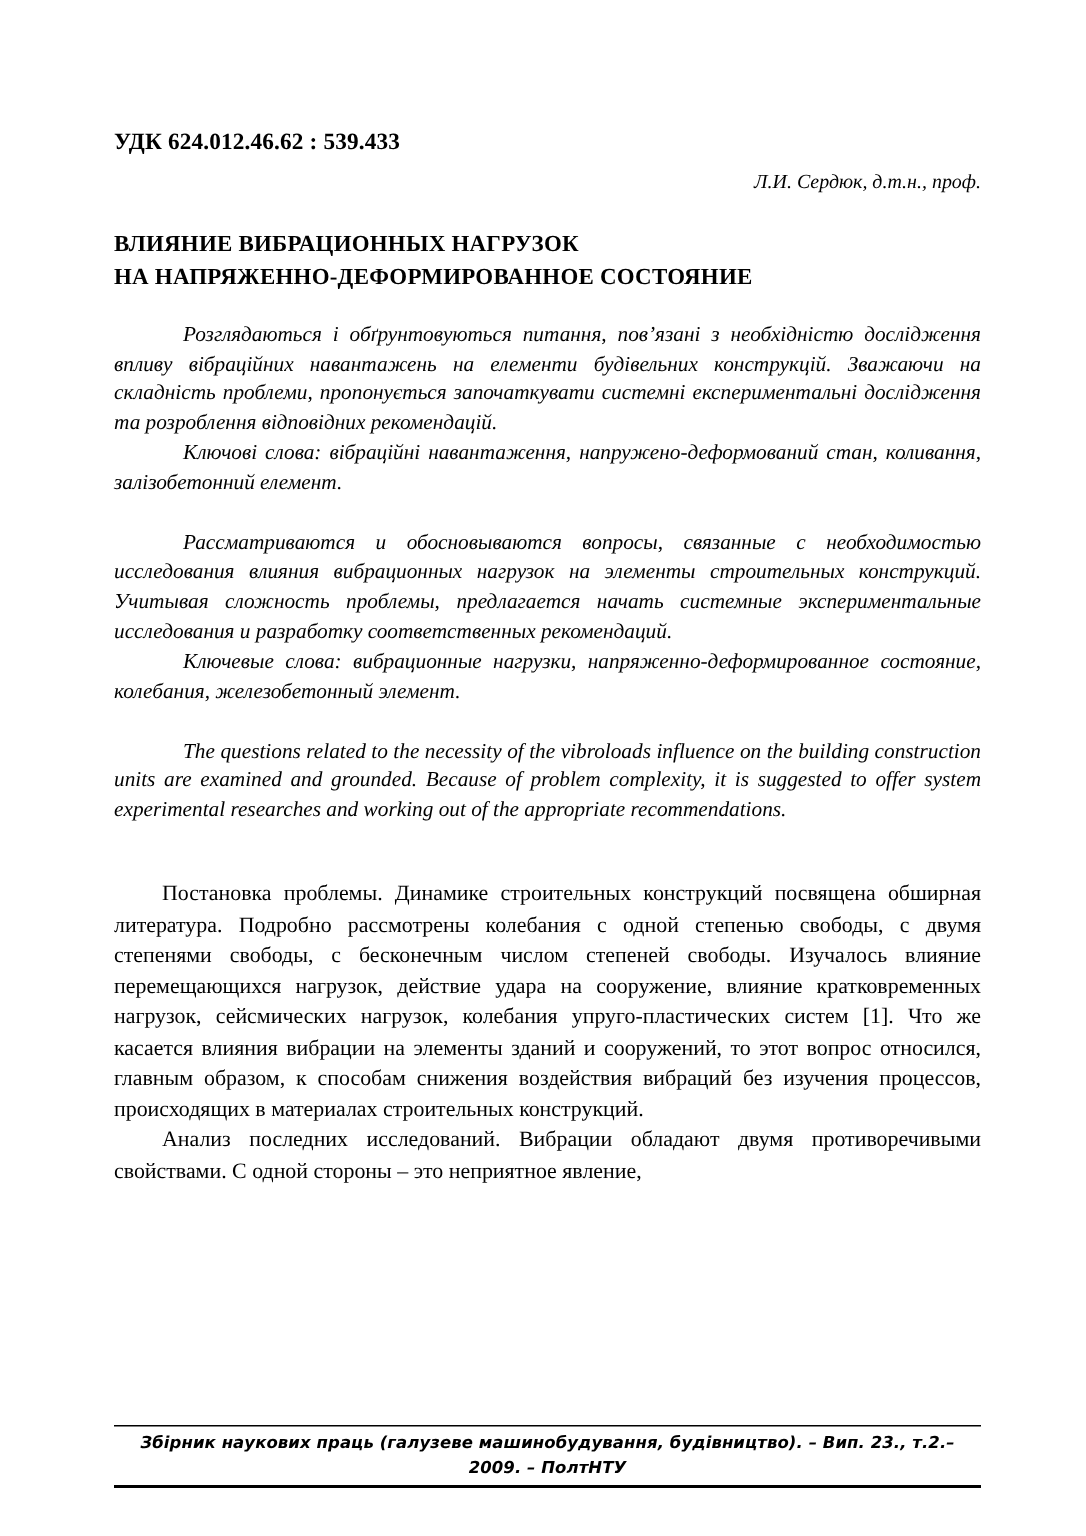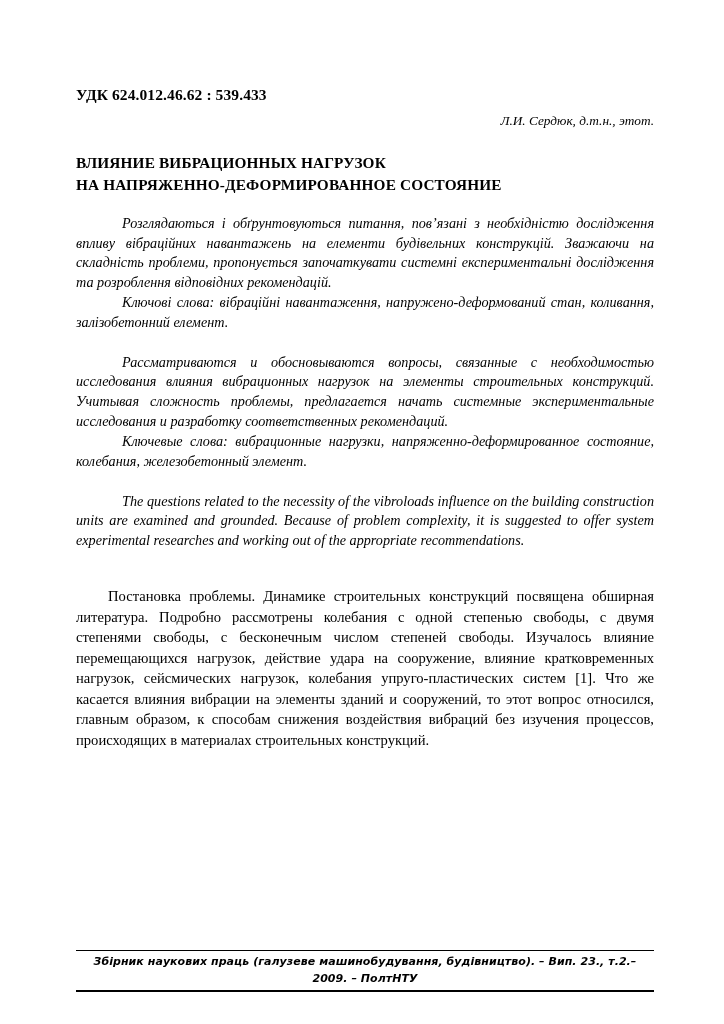--- a/index.html
+++ b/index.html
@@ -131,21 +131,21 @@
 </style>
 </head>
 <body>
 
 <div class="page">
 
   <div class="content">
 
     <p class="udk">УДК 624.012.46.62 : 539.433</p>
 
-    <p class="byline">Л.И. Сердюк, д.т.н., этот.</p>
+    <p class="byline">Л.И. Сердюк, д.т.н., проф.</p>
 
 
     <h1 class="title">
       <span class="tline">ВЛИЯНИЕ ВИБРАЦИОННЫХ НАГРУЗОК</span>
       <span class="tline">НА НАПРЯЖЕННО-ДЕФОРМИРОВАННОЕ СОСТОЯНИЕ</span>
     </h1>
 
     <p class="abstract first"><span class="lead"></span><span>Розглядаються і обґрунтовуються питання, пов’язані з необхідністю дослідження впливу вібраційних навантажень на елементи будівельних конструкцій. Зважаючи на складність проблеми, пропонується започаткувати системні експериментальні дослідження та розроблення відповідних рекомендацій.</span></p>
 
     <p class="keywords"><span class="lead"></span><span>Ключові слова:</span><span> вібраційні навантаження, напружено-деформований стан, коливання, залізобетонний елемент.</span></p>
@@ -158,20 +158,21 @@
 
     <div class="gap-lg"></div>
 
     <p class="abstract"><span class="lead"></span><span>The questions related to the necessity of the vibroloads influence on the building construction units are examined and grounded. Because of problem complexity, it is suggested to offer system experimental researches and working out of the appropriate recommendations.</span></p>
 
 
     <div class="gap-md"></div>
 
     <p class="body-par first"><span class="lead"></span><span class="run-in">Постановка проблемы.</span><span> Динамике строительных конструкций посвящена обширная литература. Подробно рассмотрены колебания с одной степенью свободы, с двумя степенями свободы, с бесконечным числом степеней свободы. Изучалось влияние перемещающихся нагрузок, действие удара на сооружение, влияние кратковременных нагрузок, сейсмических нагрузок, колебания упруго-пластических систем [1]. Что же касается влияния вибрации на элементы зданий и сооружений, то этот вопрос относился, главным образом, к способам снижения воздействия вибраций без изучения процессов, происходящих в материалах строительных конструкций.</span></p>
 
+    <p class="body-par"><span class="lead"></span><span class="run-in">Анализ последних исследований.</span><span> Вибрации обладают двумя противоречивыми свойствами. С одной стороны – это неприятное явление,</span></p>
 
   </div>
 
   <div class="footer">
     <div class="rule-top"></div>
     <p class="footer-text">Збірник наукових праць (галузеве машинобудування, будівництво). – Вип. 23., т.2.– 2009. – ПолтНТУ</p>
     <div class="rule-bottom"></div>
   </div>
 
 </div>

